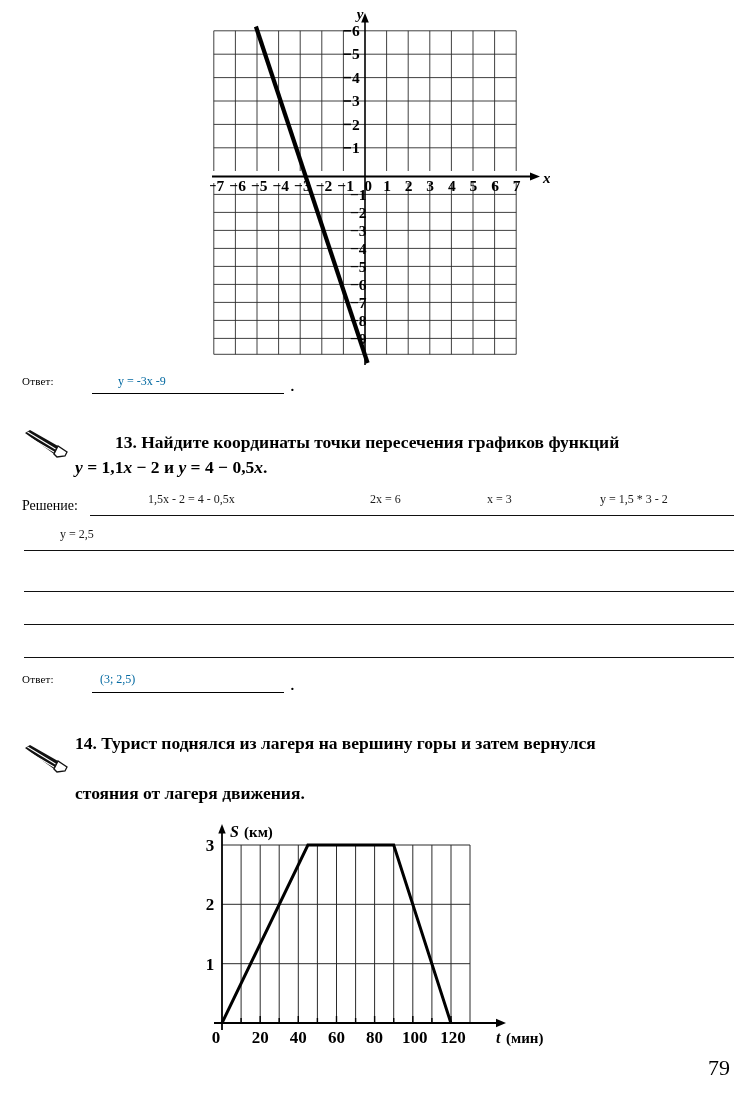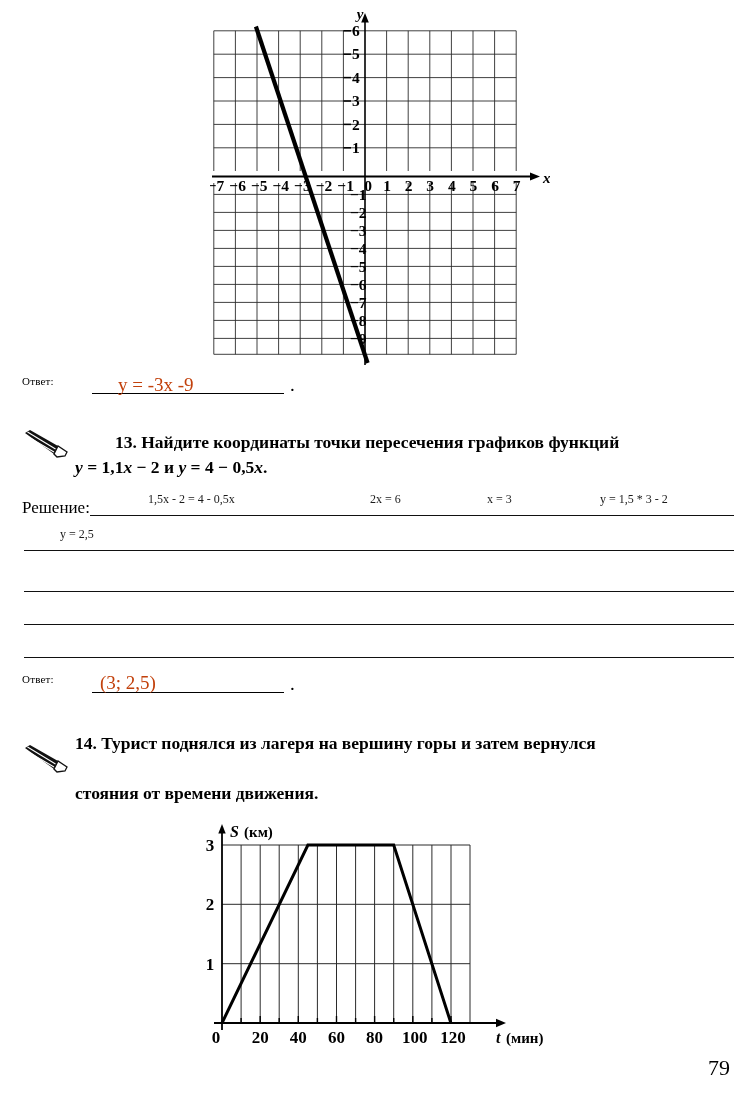--- a/index.html
+++ b/index.html
@@ -60,37 +60,37 @@
     font-size: 11px;
     letter-spacing: .2px;
   }
   .ans-rule {
     position: absolute;
     border-bottom: 1.6px solid #000;
     height: 0;
   }
   .ans-value {
     position: absolute;
-    font-size: 19px;
-    color: #c2410c;
+    font-size: 12px;
+    color: #0369a1;
   }
   .ans-dot {
     position: absolute;
     font-size: 19px;
   }
 
   
   .sol-rule {
     position: absolute;
     border-bottom: 1.5px solid #111;
     height: 0;
   }
   .sol-label {
     position: absolute;
-    font-size: 17px;
+    font-size: 14px;
     text-align: center;
   }
   .sol-text {
     position: absolute;
     font-size: 12px;
     color: #1a1a1a;
     white-space: pre;
   }
 
   
@@ -287,21 +287,21 @@
       <line x1="3.5" y1="2" x2="31.5" y2="19" stroke="#fff" stroke-width="1.1"></line>
       <line x1="1.8" y1="5.5" x2="30" y2="22" stroke="#fff" stroke-width="1.1"></line>
     </g>
   </svg>
 
   <div class="prob-body" style="left:75px; top:731px; width:665px;">
     <span class="prob-num">14.</span>
     <span>Турист поднялся из лагеря на вершину горы и затем вернулся</span>
   </div>
   <div class="prob-body" style="left:75px; top:781px; width:665px;">
-    <span>стояния от времени движения.</span>
+    <span>стояния от лагеря движения.</span>
   </div>
 
   <div id="graph2">
     <svg width="380" height="250" viewBox="0 0 380 250">
 
       <g stroke="#2b2b2b" stroke-width="1" fill="none">
 
         <line x1="41.1" y1="30" x2="41.1" y2="208"></line>
         <line x1="60.2" y1="30" x2="60.2" y2="208"></line>
         <line x1="79.2" y1="30" x2="79.2" y2="208"></line>

